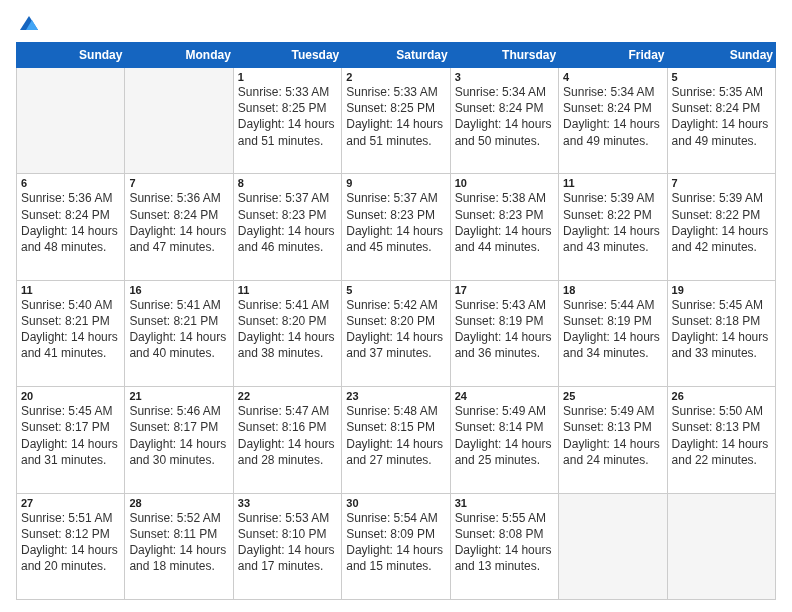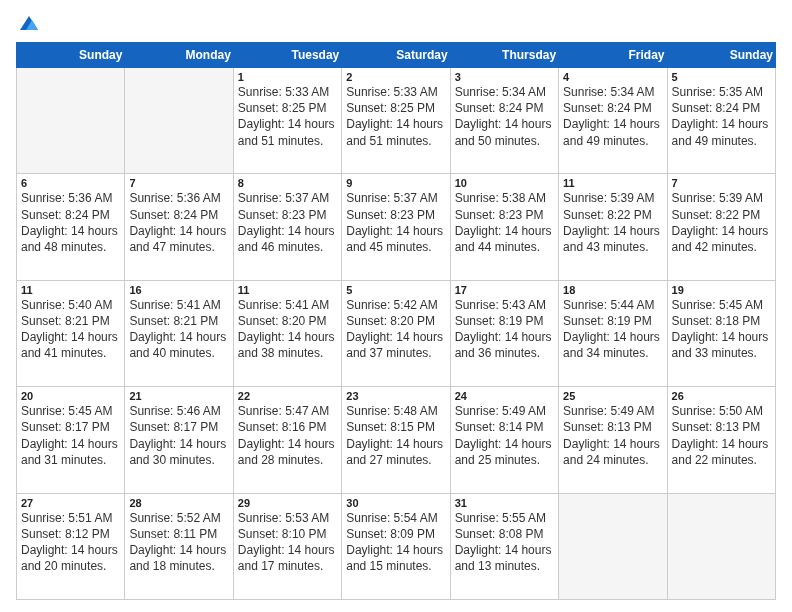--- a/index.html
+++ b/index.html
@@ -249,21 +249,21 @@
         <tr class="last-row">
           <td>
             <div class="day-num">27</div>
             <div class="day-info">Sunrise: 5:51 AM<br>Sunset: 8:12 PM<br>Daylight: 14 hours and 20 minutes.</div>
           </td>
           <td>
             <div class="day-num">28</div>
             <div class="day-info">Sunrise: 5:52 AM<br>Sunset: 8:11 PM<br>Daylight: 14 hours and 18 minutes.</div>
           </td>
           <td>
-            <div class="day-num">29</div>
+            <div class="day-num">33</div>
             <div class="day-info">Sunrise: 5:53 AM<br>Sunset: 8:10 PM<br>Daylight: 14 hours and 17 minutes.</div>
           </td>
           <td>
             <div class="day-num">30</div>
             <div class="day-info">Sunrise: 5:54 AM<br>Sunset: 8:09 PM<br>Daylight: 14 hours and 15 minutes.</div>
           </td>
           <td>
             <div class="day-num">31</div>
             <div class="day-info">Sunrise: 5:55 AM<br>Sunset: 8:08 PM<br>Daylight: 14 hours and 13 minutes.</div>
           </td>

